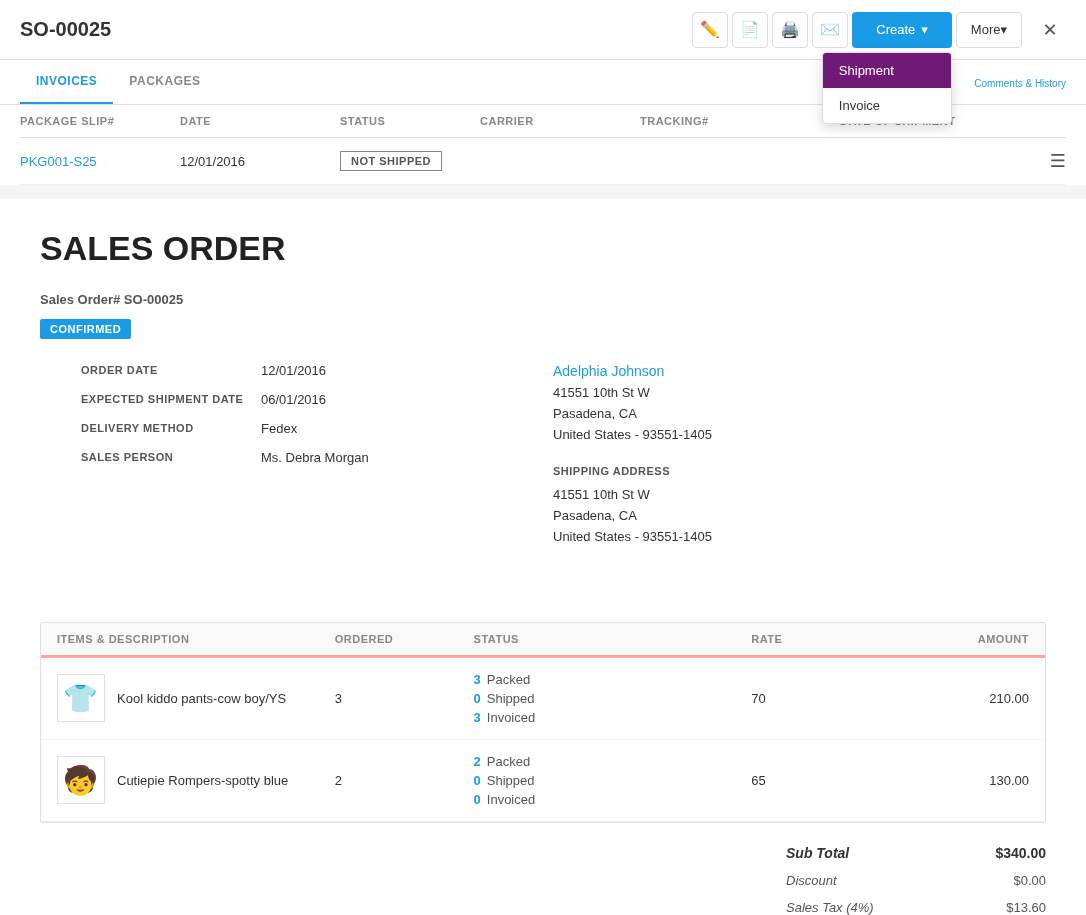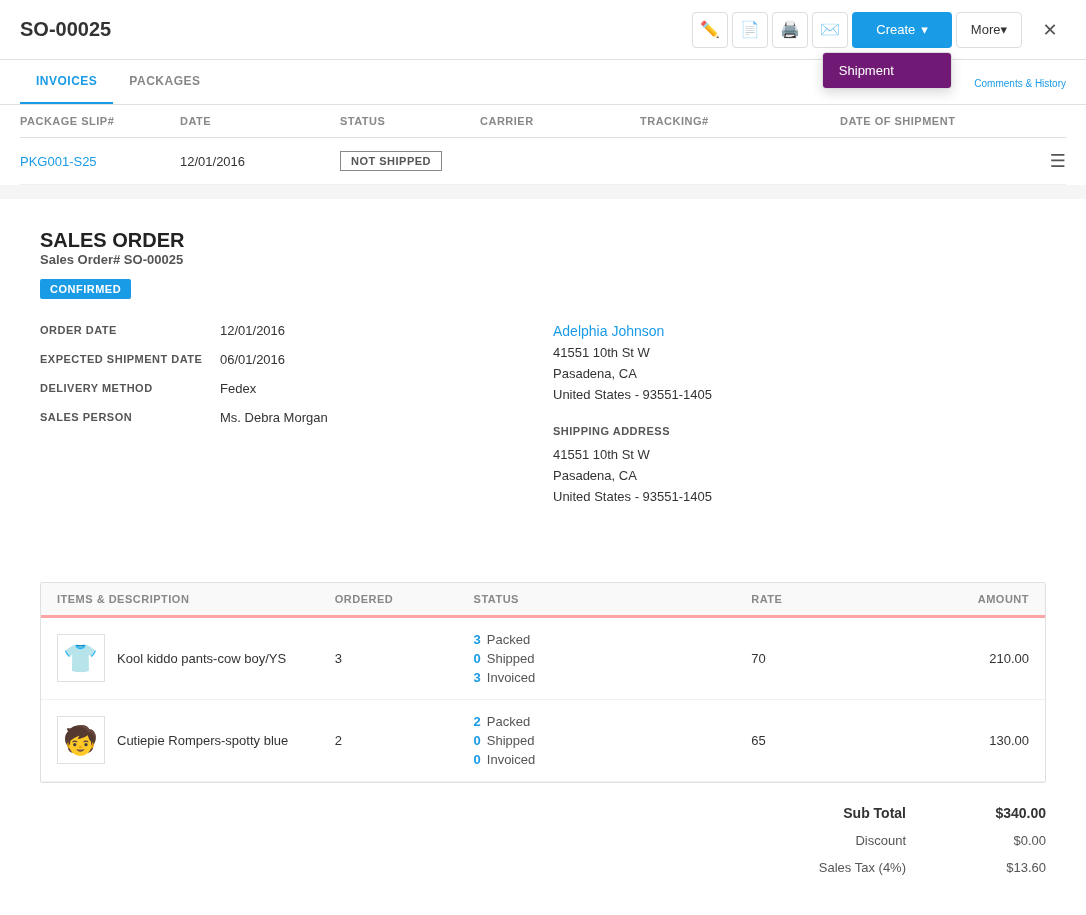--- a/index.html
+++ b/index.html
@@ -30,30 +30,30 @@
     
     .table-section { padding: 0 20px; }
     .table-header { display: grid; grid-template-columns: 160px 160px 140px 160px 200px 1fr; padding: 10px 0; font-size: 11px; font-weight: 600; color: #888; letter-spacing: 0.5px; text-transform: uppercase; border-bottom: 1px solid #e0e0e0; }
     .table-row { display: grid; grid-template-columns: 160px 160px 140px 160px 200px 1fr; padding: 12px 0; align-items: center; border-bottom: 1px solid #f0f0f0; }
     .pkg-link { color: #1a9be6; cursor: pointer; text-decoration: none; font-size: 13px; }
     .status-badge { display: inline-block; padding: 3px 10px; border: 1px solid #888; color: #555; font-size: 11px; font-weight: 600; letter-spacing: 0.5px; }
     .row-menu-icon { color: #555; font-size: 18px; cursor: pointer; justify-self: end; }
 
     
     .sales-section { padding: 30px 40px; border-top: 6px solid #f5f5f5; }
-    .so-title { font-size: 20px; font-weight: 700; color: #222; margin-bottom: 0; }
+    .so-title { font-size: 34px; font-weight: 700; color: #222; margin-bottom: 24px; }
     .so-number { font-size: 13px; color: #555; margin-bottom: 12px; }
     .so-number span { font-weight: 700; }
     .confirmed-badge { display: inline-block; background: #1a9be6; color: #fff; font-size: 11px; font-weight: 700; padding: 4px 10px; border-radius: 2px; letter-spacing: 0.5px; margin-bottom: 24px; }
 
     .so-body { display: grid; grid-template-columns: 1fr 1fr; gap: 20px; }
     .so-left {}
     .so-right {}
 
-    .field-row { display: grid; grid-template-columns: 180px 1fr; margin-bottom: 14px; align-items: start; }
+    .field-row { display: grid; grid-template-columns: 180px 1fr; margin-bottom: 14px; align-items: start; margin-left: 41px; }
     .field-label { font-size: 11px; font-weight: 700; color: #555; letter-spacing: 0.5px; text-transform: uppercase; padding-top: 1px; }
     .field-value { font-size: 13px; color: #333; }
 
     .address-section { margin-bottom: 20px; }
     .address-title { font-size: 11px; font-weight: 700; color: #555; letter-spacing: 0.5px; text-transform: uppercase; margin-bottom: 8px; }
     .address-name { color: #1a9be6; font-size: 14px; margin-bottom: 4px; }
     .address-line { font-size: 13px; color: #333; line-height: 1.6; }
 
     
     .items-table { margin: 24px 40px 0; border: 1px solid #e0e0e0; border-radius: 2px; }
@@ -63,41 +63,42 @@
     .item-name-cell { display: flex; align-items: center; }
     .item-name { font-size: 13px; color: #333; }
     .status-cell { display: flex; flex-direction: column; gap: 4px; }
     .status-line { display: flex; align-items: center; gap: 6px; font-size: 13px; }
     .status-num { font-weight: 600; color: #1a9be6; }
     .status-text { color: #555; }
 
     
     .totals-section { padding: 16px 40px; }
     .total-row { display: flex; justify-content: flex-end; padding: 6px 0; font-size: 13px; color: #555; }
-    .total-label { width: 160px; text-align: right; padding-right: 40px; }
+    .total-label { width: 160px; text-align: left; padding-right: 40px; font-style: italic; }
     .total-value { width: 100px; text-align: right; }
     .total-row.bold .total-label, .total-row.bold .total-value { font-weight: 700; color: #333; font-size: 14px; }
   </style>
 </head>
 <body>
 
 <div class="header">
   <span class="header-title">SO-00025</span>
   <div class="header-actions">
     <button class="icon-btn" title="Edit">✏️</button>
     <button class="icon-btn" title="PDF">📄</button>
     <button class="icon-btn" title="Print">🖨️</button>
     <button class="icon-btn" title="Email">✉️</button>
     <div class="dropdown-container">
       <button class="btn-create">
         <span>Create</span>
         <span>▾</span>
       </button>
       <div class="dropdown-menu">
         <div class="dropdown-item active">Shipment</div>
+        <div class="dropdown-item">Invoice</div>
       </div>
     </div>
     <button class="btn-more">
       <span>More</span>
       <span>▾</span>
     </button>
     <button class="btn-close">✕</button>
   </div>
 </div>
 

